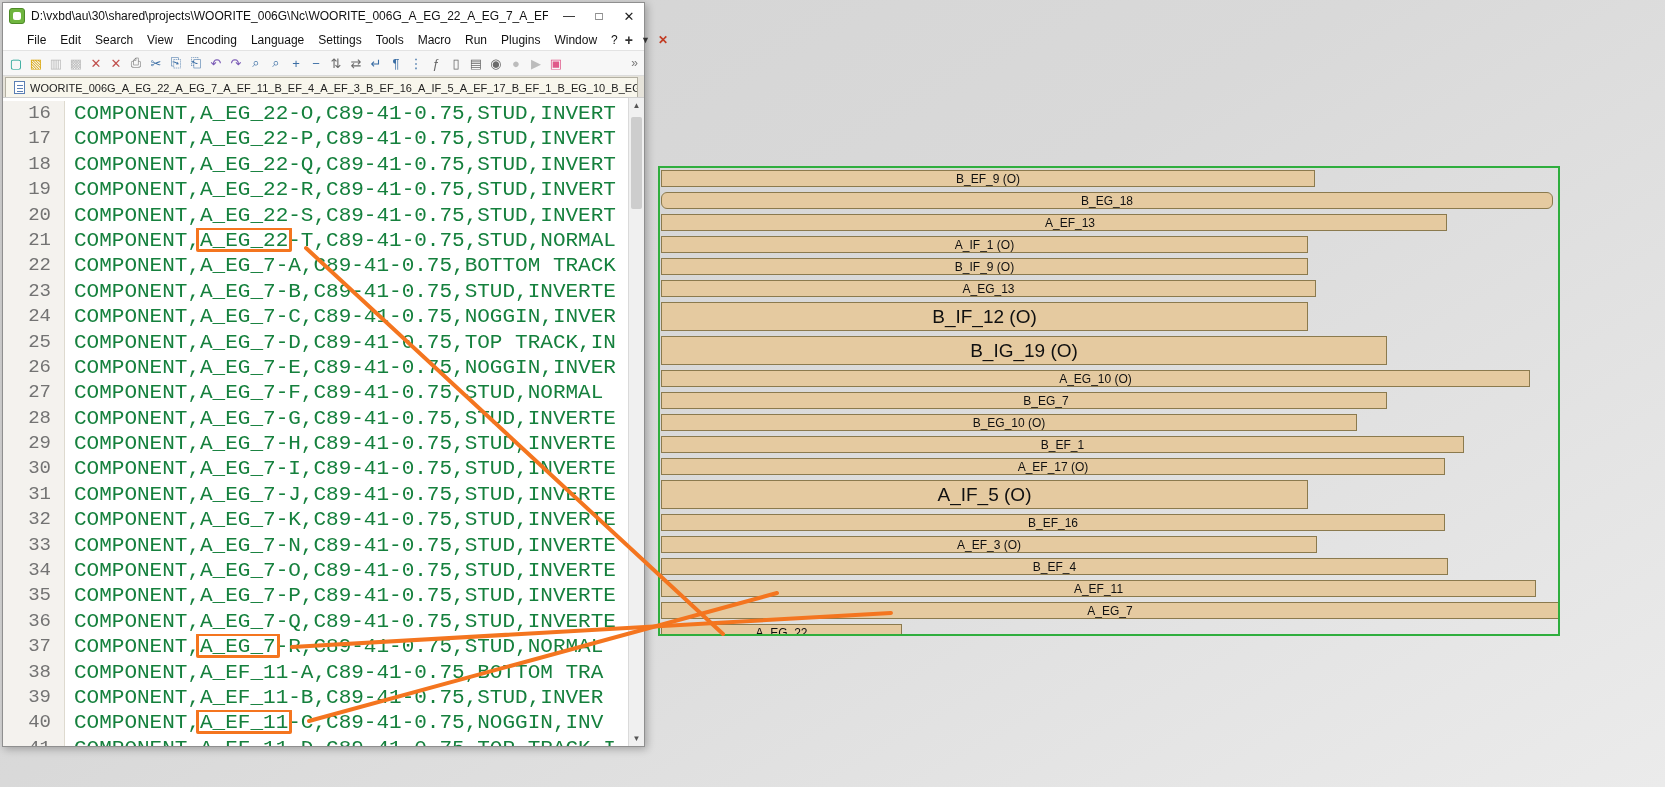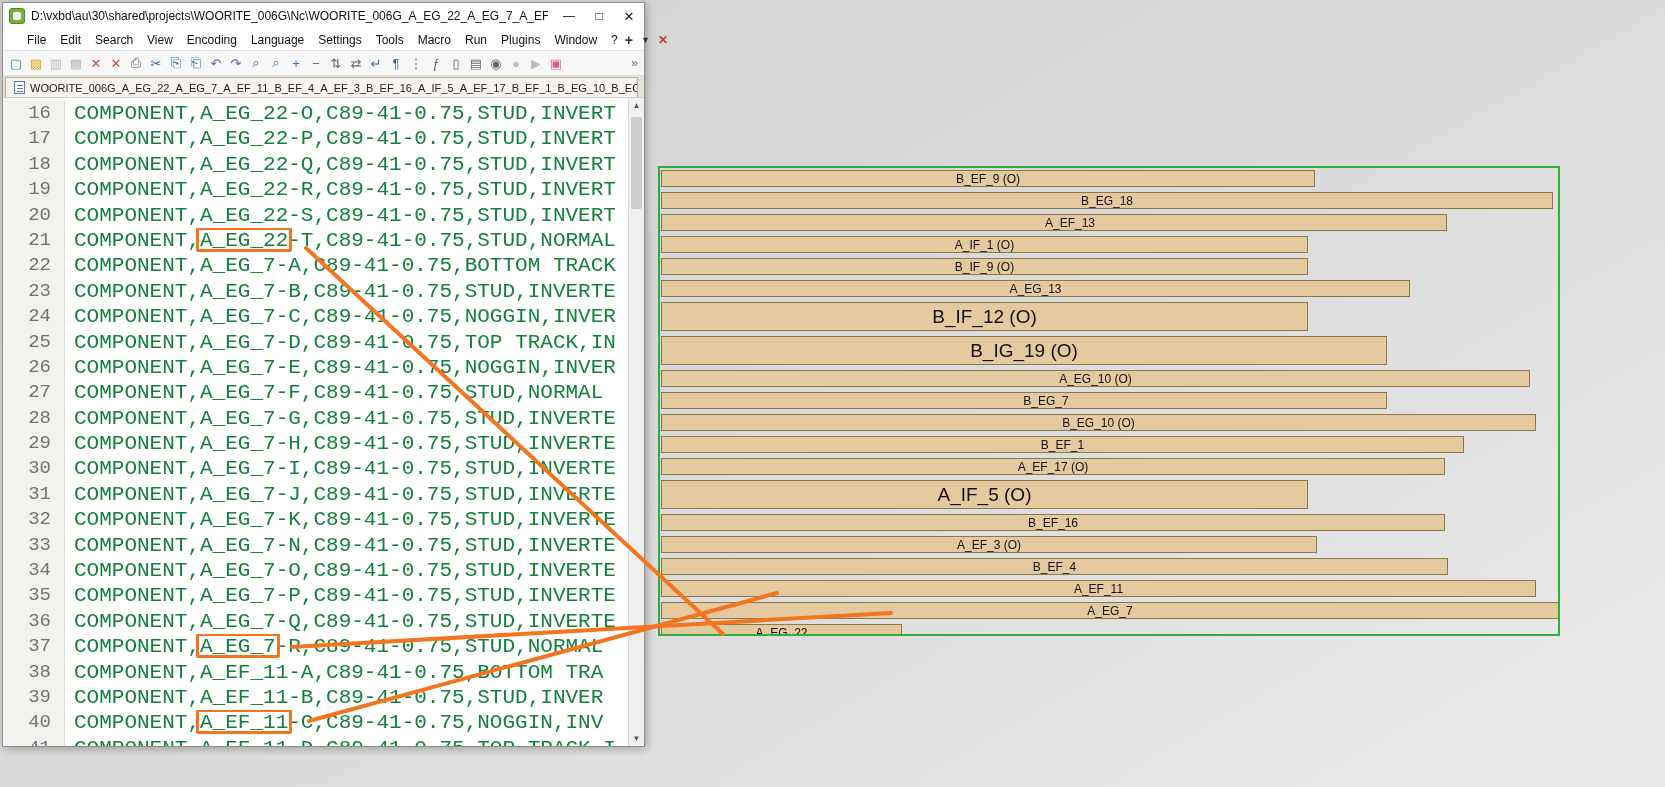--- a/index.html
+++ b/index.html
@@ -172,30 +172,30 @@
       <div class="scroll-arrow">▲</div>
       <div id="vscroll-thumb"></div>
       <div id="vscroll-down" class="scroll-arrow">▼</div>
     </div>
   </div>
 
 </div>
 
 <div id="diagram">
     <div class="bar" style="width: 654px;">B_EF_9 (O)</div>
-    <div class="bar" style="width: 892px;">B_EG_18</div>
+    <div class="bar" style="width: 892px; border-radius: 6px;">B_EG_18</div>
     <div class="bar" style="width: 786px; padding-left: 32px;">A_EF_13</div>
     <div class="bar" style="width: 647px;">A_IF_1 (O)</div>
     <div class="bar" style="width: 647px;">B_IF_9 (O)</div>
-    <div class="bar" style="width: 749px;">A_EG_13</div>
+    <div class="bar" style="width: 655px;">A_EG_13</div>
     <div class="bar lg" style="width: 647px;">B_IF_12 (O)</div>
     <div class="bar lg" style="width: 726px;">B_IG_19 (O)</div>
     <div class="bar" style="width: 869px;">A_EG_10 (O)</div>
     <div class="bar" style="width: 726px; padding-left: 44px;">B_EG_7</div>
-    <div class="bar" style="width: 875px;">B_EG_10 (O)</div>
+    <div class="bar" style="width: 696px;">B_EG_10 (O)</div>
     <div class="bar" style="width: 803px;">B_EF_1</div>
     <div class="bar" style="width: 784px;">A_EF_17 (O)</div>
     <div class="bar lg" style="width: 647px;">A_IF_5 (O)</div>
     <div class="bar" style="width: 784px;">B_EF_16</div>
     <div class="bar" style="width: 656px;">A_EF_3 (O)</div>
     <div class="bar" style="width: 787px;">B_EF_4</div>
     <div class="bar" style="width: 875px;">A_EF_11</div>
     <div class="bar" style="width: 898px;">A_EG_7</div>
     <div class="bar" style="width: 241px;">A_EG_22</div>
   </div>

